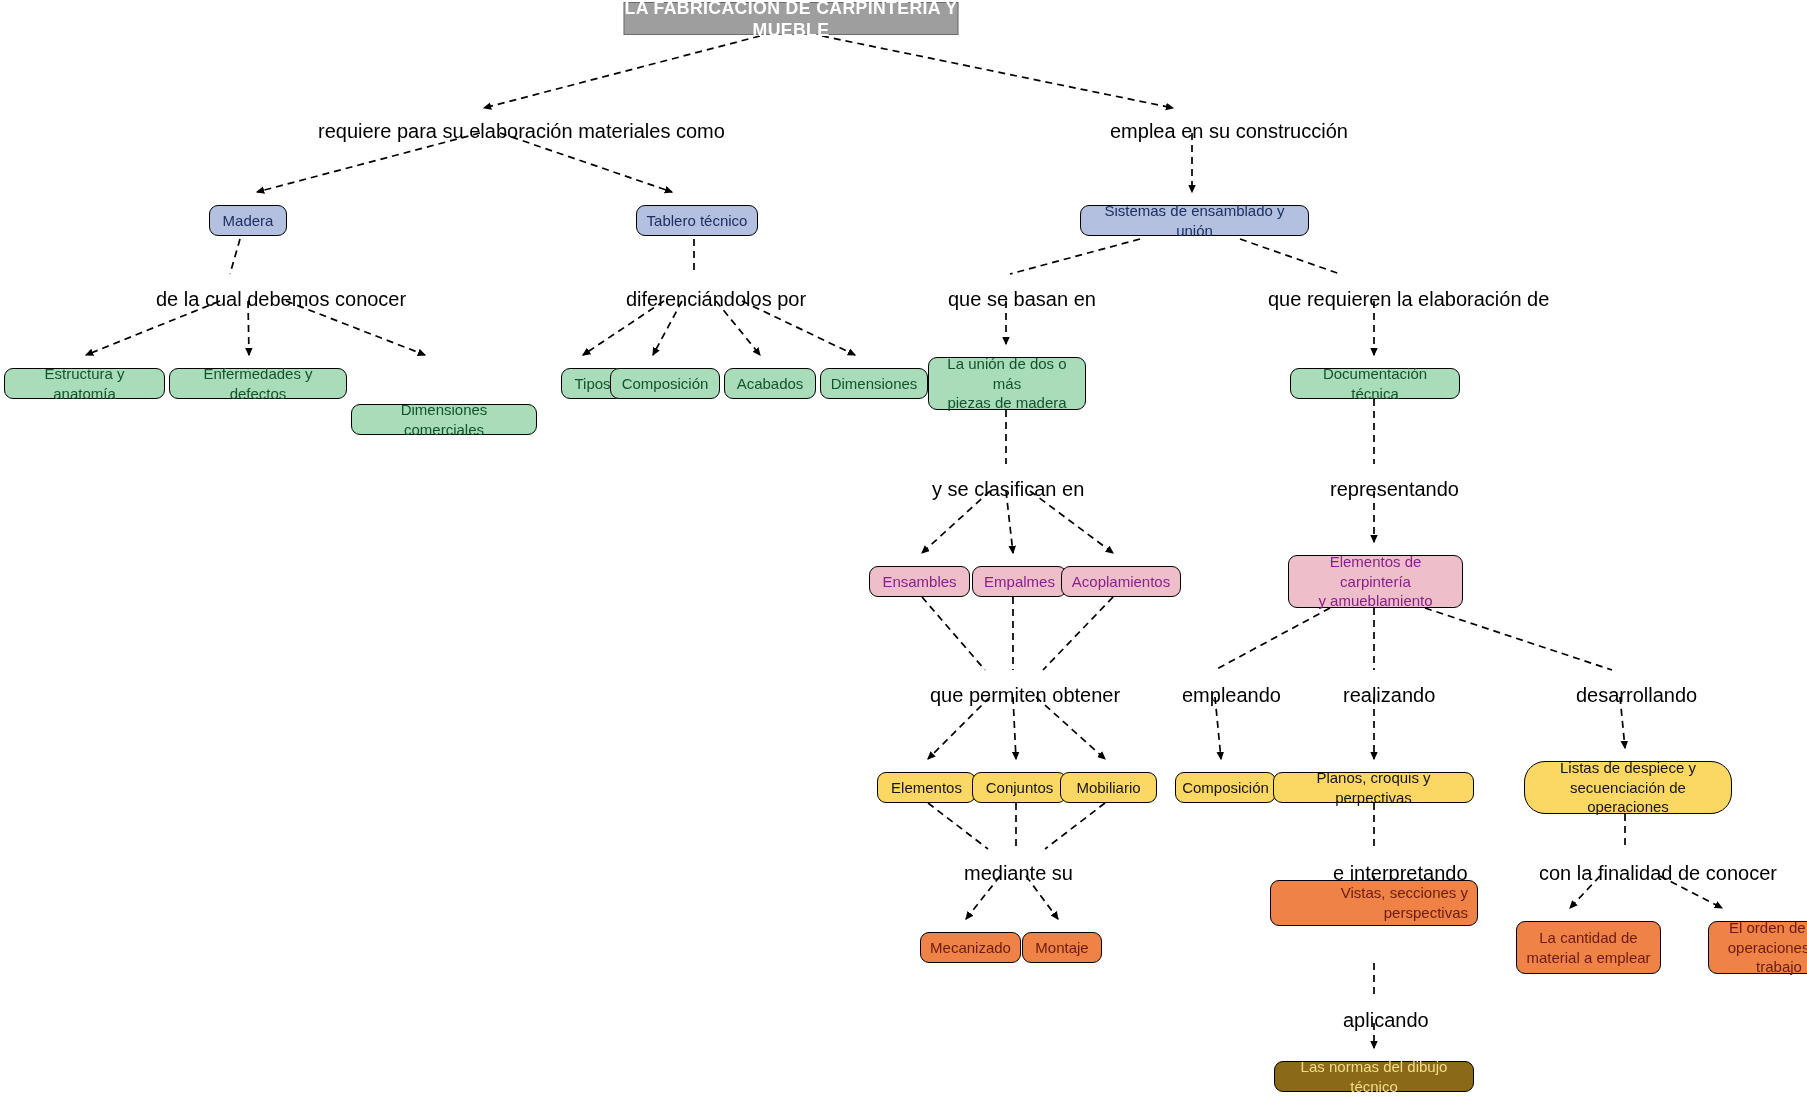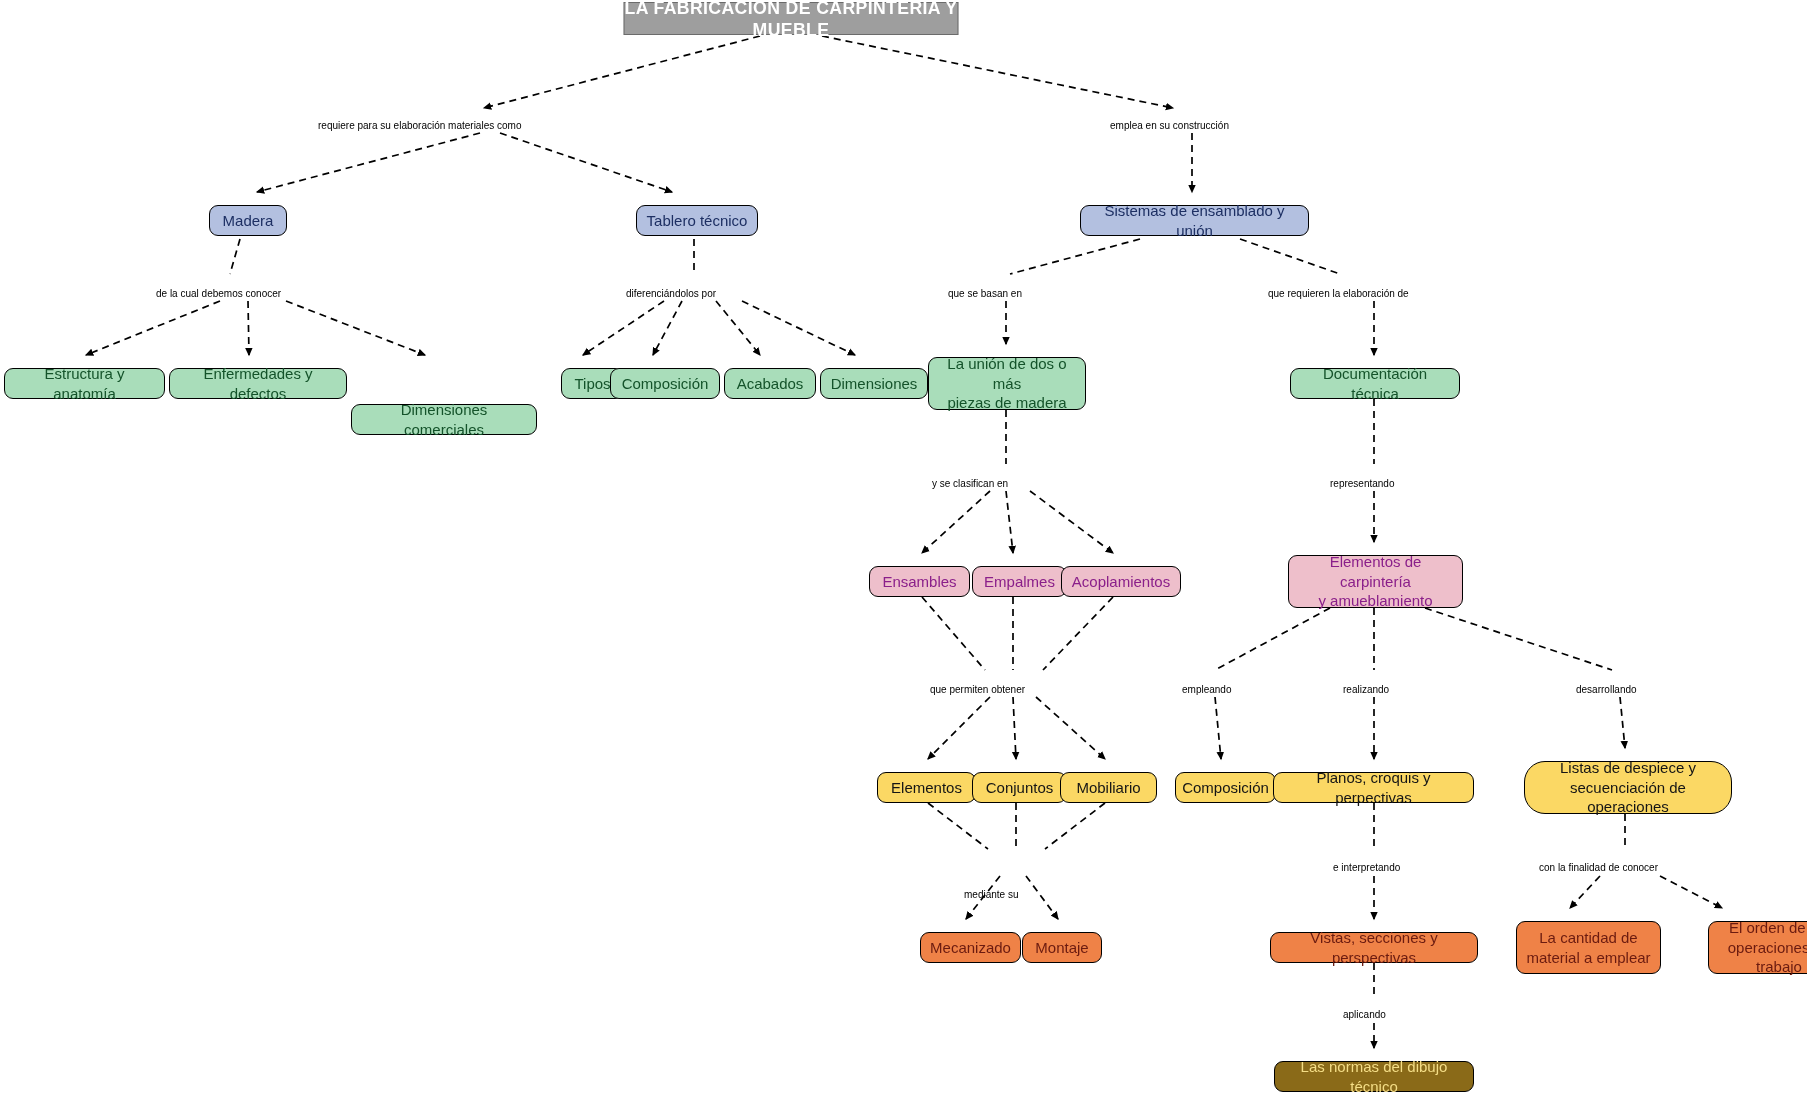--- a/index.html
+++ b/index.html
@@ -47,21 +47,21 @@
   .blue  {background:#b3c0e0;color:#1d2f63;}
   .green {background:#a9ddba;color:#14532a;}
   .pink  {background:#eebfcb;color:#8a1f8a;}
   .yellow{background:#fbd864;color:#151515;}
   .orange{background:#ef8247;color:#6b1b10;}
   .olive {background:#8a6a18;color:#f4dd86;text-align:center;}
 
   
   .elabel{
     position:absolute;
-    font-size:10px;
+    font-size:20px;
     color:#000000;
     white-space:nowrap;
     background:transparent;
     z-index:4;
   }
 </style>
 </head>
 <body>
 
 <div id="canvas">
@@ -168,35 +168,35 @@
 y amueblamiento</div>
     <div class="node yellow" style="left: 877px; top: 772px; width: 99px; height: 31px;">Elementos</div>
     <div class="node yellow" style="left: 972px; top: 772px; width: 95px; height: 31px;">Conjuntos</div>
     <div class="node yellow" style="left: 1060px; top: 772px; width: 97px; height: 31px;">Mobiliario</div>
     <div class="node yellow" style="left: 1175px; top: 772px; width: 101px; height: 31px;">Composición</div>
     <div class="node yellow" style="left: 1273px; top: 772px; width: 201px; height: 31px;">Planos, croquis y perpectivas</div>
     <div class="node yellow" style="left: 1524px; top: 761px; width: 208px; height: 53px; border-radius: 21px;">Listas de despiece y
 secuenciación de operaciones</div>
     <div class="node orange" style="left: 920px; top: 932px; width: 101px; height: 31px;">Mecanizado</div>
     <div class="node orange" style="left: 1022px; top: 932px; width: 80px; height: 31px;">Montaje</div>
-    <div class="node orange" style="left: 1270px; top: 932px; width: 208px; height: 31px;">Vistas, secciones y perspectivas</div>
+    <div class="node orange" style="left: 1270px; top: 880px; width: 208px; height: 46px; text-align: right;">Vistas, secciones y perspectivas</div>
     <div class="node orange" style="left: 1516px; top: 921px; width: 145px; height: 53px;">La cantidad de
 material a emplear</div>
     <div class="node orange" style="left: 1663px; top: 921px; width: 142px; height: 53px; margin-left: 45px;">El orden de las
 operaciones de trabajo</div>
     <div class="node olive" style="left: 1274px; top: 1061px; width: 200px; height: 31px;">Las normas del dibujo técnico</div>
     <div class="elabel" style="left: 318px; top: 120px;">requiere para su elaboración materiales como</div>
     <div class="elabel" style="left: 1110px; top: 120px;">emplea en su construcción</div>
     <div class="elabel" style="left: 156px; top: 288px;">de la cual debemos conocer</div>
     <div class="elabel" style="left: 626px; top: 288px;">diferenciándolos por</div>
     <div class="elabel" style="left: 948px; top: 288px;">que se basan en</div>
     <div class="elabel" style="left: 1268px; top: 288px;">que requieren la elaboración de</div>
     <div class="elabel" style="left: 932px; top: 478px;">y se clasifican en</div>
     <div class="elabel" style="left: 1330px; top: 478px;">representando</div>
     <div class="elabel" style="left: 930px; top: 684px;">que permiten obtener</div>
     <div class="elabel" style="left: 1182px; top: 684px;">empleando</div>
     <div class="elabel" style="left: 1343px; top: 684px;">realizando</div>
     <div class="elabel" style="left: 1576px; top: 684px;">desarrollando</div>
-    <div class="elabel" style="left: 964px; top: 862px; margin-top: 27px;">mediante su</div>
+    <div class="elabel" style="left: 964px; top: 862px;">mediante su</div>
     <div class="elabel" style="left: 1333px; top: 862px;">e interpretando</div>
     <div class="elabel" style="left: 1539px; top: 862px;">con la finalidad de conocer</div>
     <div class="elabel" style="left: 1343px; top: 1009px;">aplicando</div>
   </div>
 
 </body></html>

